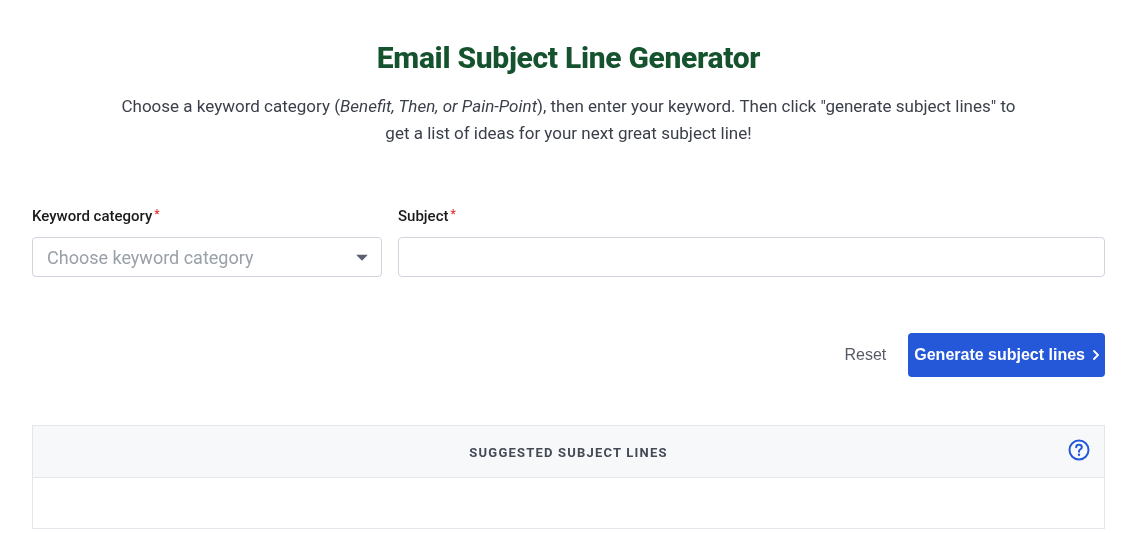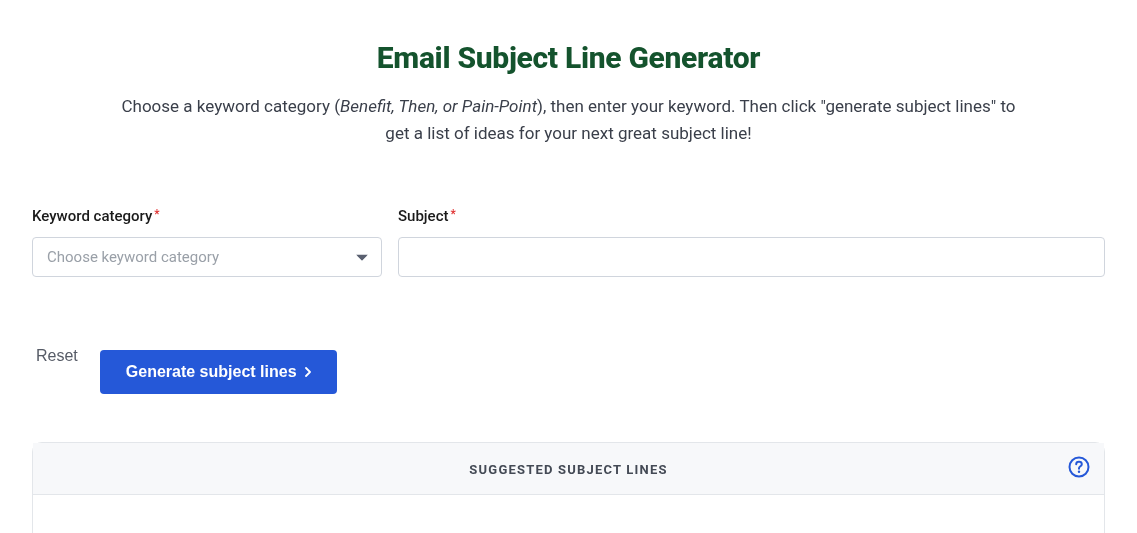--- a/index.html
+++ b/index.html
@@ -33,21 +33,21 @@
       line-height: 1.6;
       max-width: 920px;
       margin: 0 auto 60px auto;
     }
     .subtitle em {
       font-style: italic;
     }
     .form-row {
       display: flex;
       gap: 16px;
-      margin-bottom: 40px;
+      margin-bottom: 56px;
     }
     .field-group-small {
       flex: 0 0 350px;
     }
     .field-group-large {
       flex: 1;
     }
     .field-label {
       display: block;
       font-size: 15px;
@@ -64,21 +64,21 @@
     .select-wrapper {
       position: relative;
     }
     .select-input {
       width: 100%;
       height: 40px;
       padding: 0 40px 0 14px;
       border: 1px solid #d0d5dd;
       border-radius: 4px;
       background: #ffffff;
-      font-size: 15px;
+      font-size: 18px;
       color: #9aa0a8;
       cursor: pointer;
       display: flex;
       align-items: center;
     }
     .chevron-down {
       position: absolute;
       right: 14px;
       top: 50%;
       transform: translateY(-50%);
@@ -89,53 +89,52 @@
       height: 40px;
       padding: 0 14px;
       border: 1px solid #d0d5dd;
       border-radius: 4px;
       background: #ffffff;
       font-size: 15px;
       color: #1a1a1a;
     }
     .button-row {
       display: flex;
-      justify-content: flex-start;
+      justify-content: flex-end;
       align-items: center;
       gap: 18px;
       margin-bottom: 48px;
     }
     .btn-reset {
       background: transparent;
       border: none;
       font-size: 16px;
       color: #565b66;
       cursor: pointer;
       padding: 10px 4px;
     }
     .btn-generate {
       background: #2558d8;
       border: none;
       border-radius: 4px;
       color: #ffffff;
       font-size: 16px;
       font-weight: 600;
-      padding: 13px 26px;
+      padding: 13px 6px;
       cursor: pointer;
       display: inline-flex;
       align-items: center;
       gap: 8px;
-      margin-top: 33px;
     }
     .caret-right {
       display: inline-block;
     }
     .results-panel {
       border: 1px solid #e3e6ea;
-      border-radius: 10px;
+      border-radius: 0;
       background: #ffffff;
     }
     .results-header {
       position: relative;
       background: #f7f8fa;
       border-bottom: 1px solid #e3e6ea;
       padding: 16px;
       text-align: center;
     }
     .results-title {

